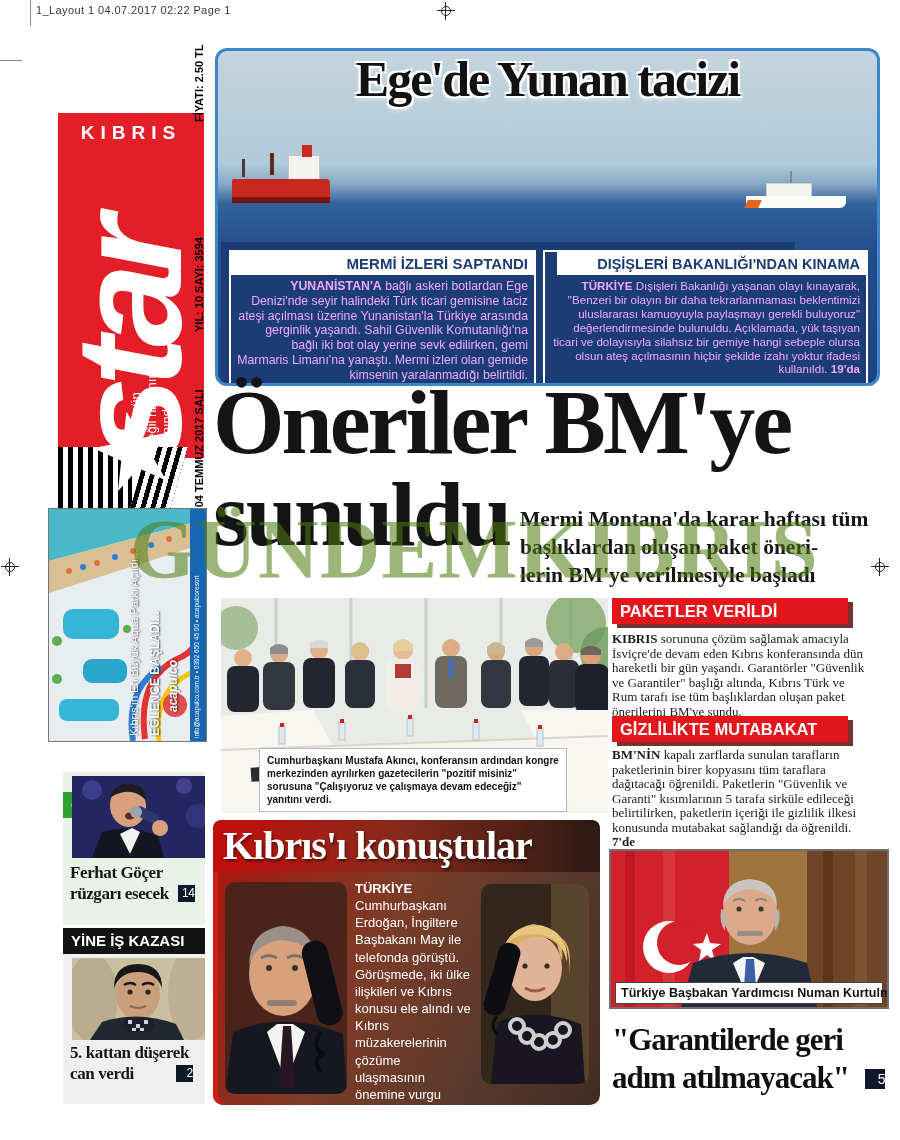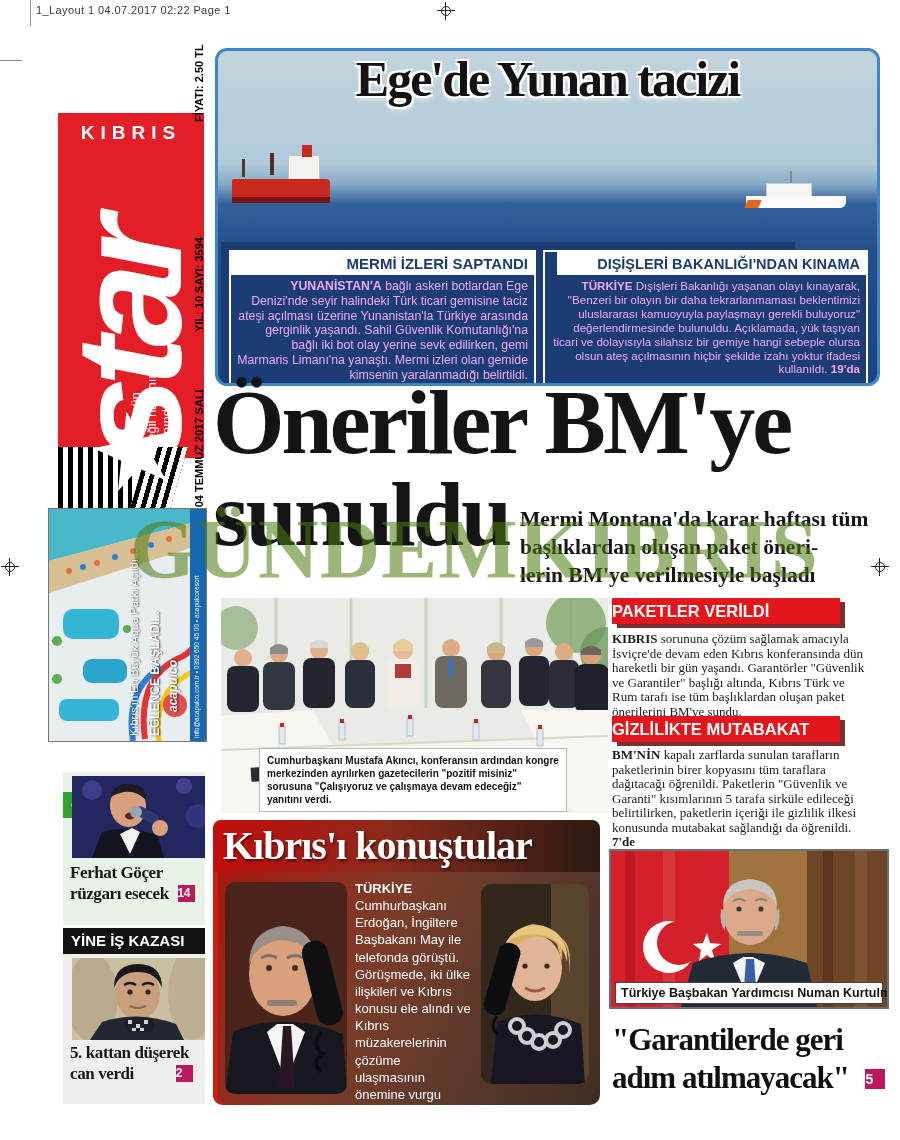--- a/index.html
+++ b/index.html
@@ -40,41 +40,41 @@
   .nbox .bd{color:#f0abfc;padding:4px 6px;line-height:1.2;}
   .lead{font-weight:bold;}
   .pref{font-weight:bold;}
   
   .h1{font-weight:900;color:#141414;letter-spacing:-3px;line-height:.92;}
   .deckline{font-weight:bold;font-size:21.5px;line-height:1.3;color:#161616;}
   .watermark{left:130px;top:504px;font-size:84px;font-weight:bold;color:#4d7c0f;opacity:.55;
              letter-spacing:1px;z-index:60;pointer-events:none;line-height:1.1;}
   
   .rsec-h{width:228px;height:26px;background:#e3161b;color:#fff;font-weight:bold;font-size:16.5px;
-          line-height:26px;box-shadow:5px 4px 0 rgba(96,12,12,.85);}
+          line-height:26px;padding-left:8px;box-shadow:5px 4px 0 rgba(96,12,12,.85);}
   .rsec-b{width:260px;font-size:13px;line-height:1.12;color:#1b1b1b;}
   
   .capbox{background:#fff;border:1px solid #bbb;padding:5px 7px;font-size:10px;font-weight:bold;line-height:1.3;color:#111;}
   
   .pbanner{left:213px;top:820px;width:387px;height:52px;
            background:linear-gradient(90deg,#c40d0d 0%,#8a2a1b 45%,#2c1a13 100%);
            border-radius:8px 8px 0 0;}
   .pbanner .t{color:#fff;font-weight:900;font-size:40px;line-height:52px;padding-left:10px;
               text-shadow:1px 2px 3px rgba(0,0,0,.6);letter-spacing:-1px;}
   .pbody{left:213px;top:872px;width:387px;height:233px;border-radius:0 0 10px 10px;
          background:linear-gradient(115deg,#a8170f 0%,#7c3c28 40%,#5a392c 70%,#412c22 100%);
          box-shadow:inset 5px 0 0 #cf1d12;}
   .ptext{color:#fff;font-size:13px;line-height:1.32;}
   .ptext .lead{display:block;}
   
   .kphoto{left:609px;top:849px;width:280px;height:160px;border:2px solid #6f6f6f;box-sizing:border-box;background:#9a6b3a;overflow:hidden;}
   .kicker{position:absolute;left:4px;bottom:3px;right:4px;background:#fff;border:1px solid #444;
           font-weight:bold;font-size:12.5px;line-height:18px;padding:1px 5px;color:#111;}
   .quote{font-weight:900;font-size:31px;letter-spacing:-1px;line-height:1.15;color:#101010;}
-  .badge{display:inline-block;background:#be185d;color:#fff;font-weight:bold;text-align:left;
+  .badge{display:inline-block;background:#0f172a;color:#fff;font-weight:normal;text-align:right;
          font-family:"Liberation Sans",sans-serif;}
   
   .tag{height:26px;font-weight:bold;font-size:15px;line-height:26px;color:#fff;padding-left:8px;box-sizing:border-box;}
   .sideline{font-weight:900;font-size:17px;line-height:1.25;color:#161616;letter-spacing:-.4px;}
   .ad-frame{left:48px;top:508px;width:159px;height:234px;border:1px solid #777;box-sizing:border-box;overflow:hidden;}
   .ad-vtxt{color:#fff;text-shadow:0 1px 2px rgba(0,0,0,.8);}
 </style>
 </head>
 <body>
 

